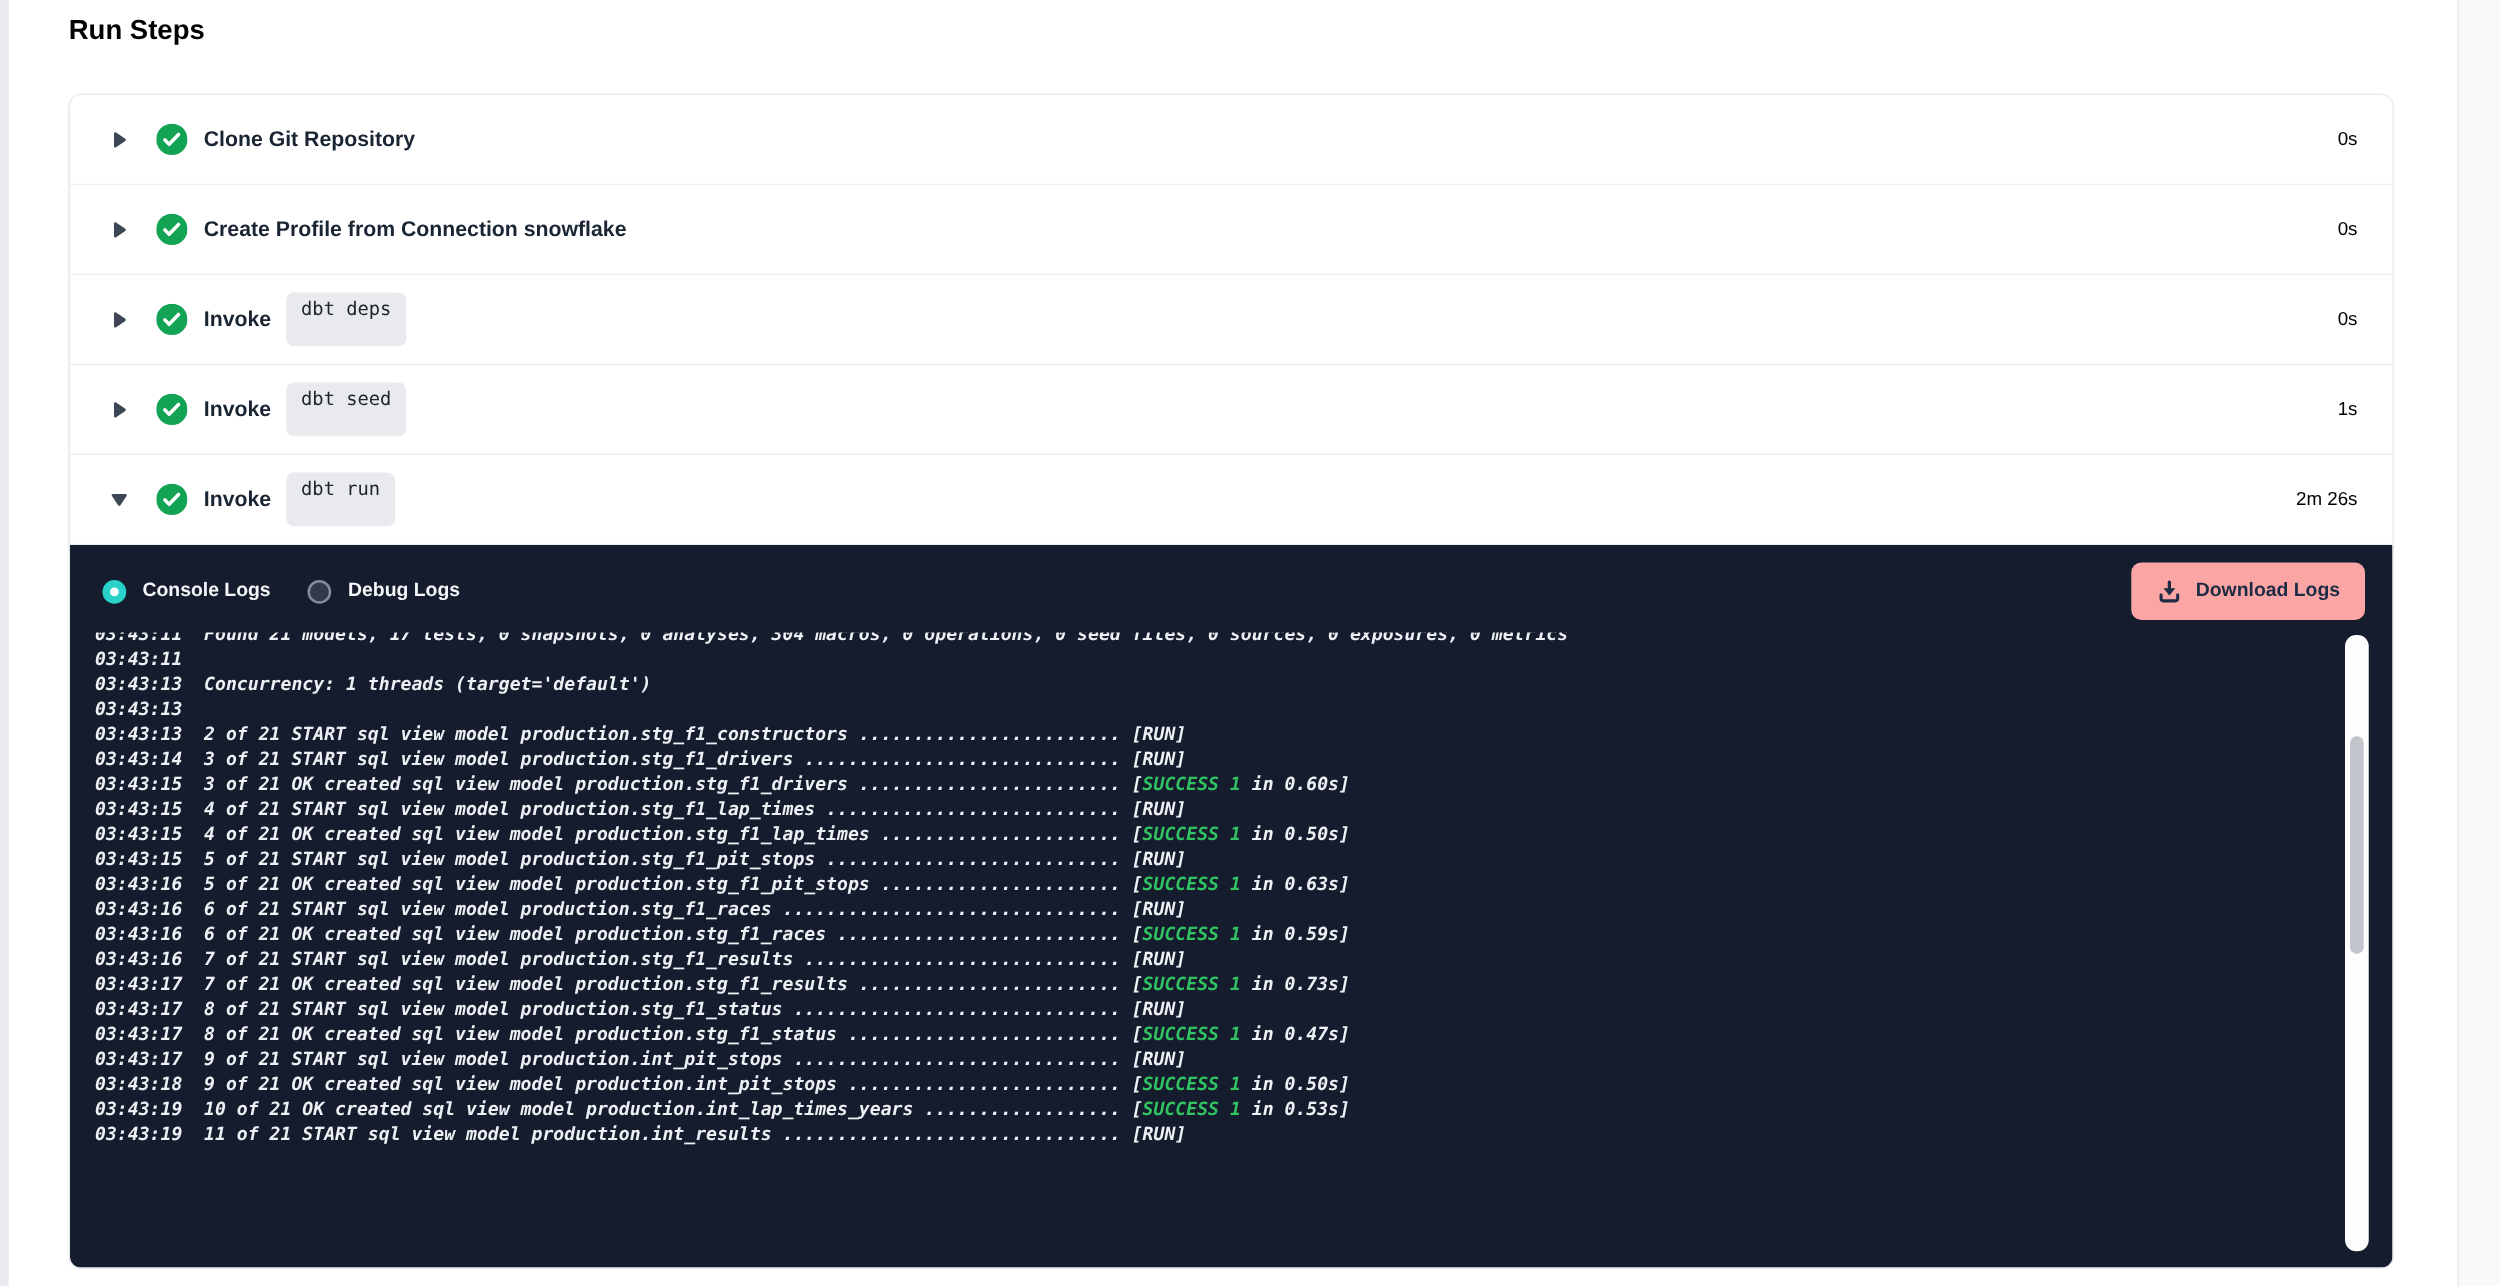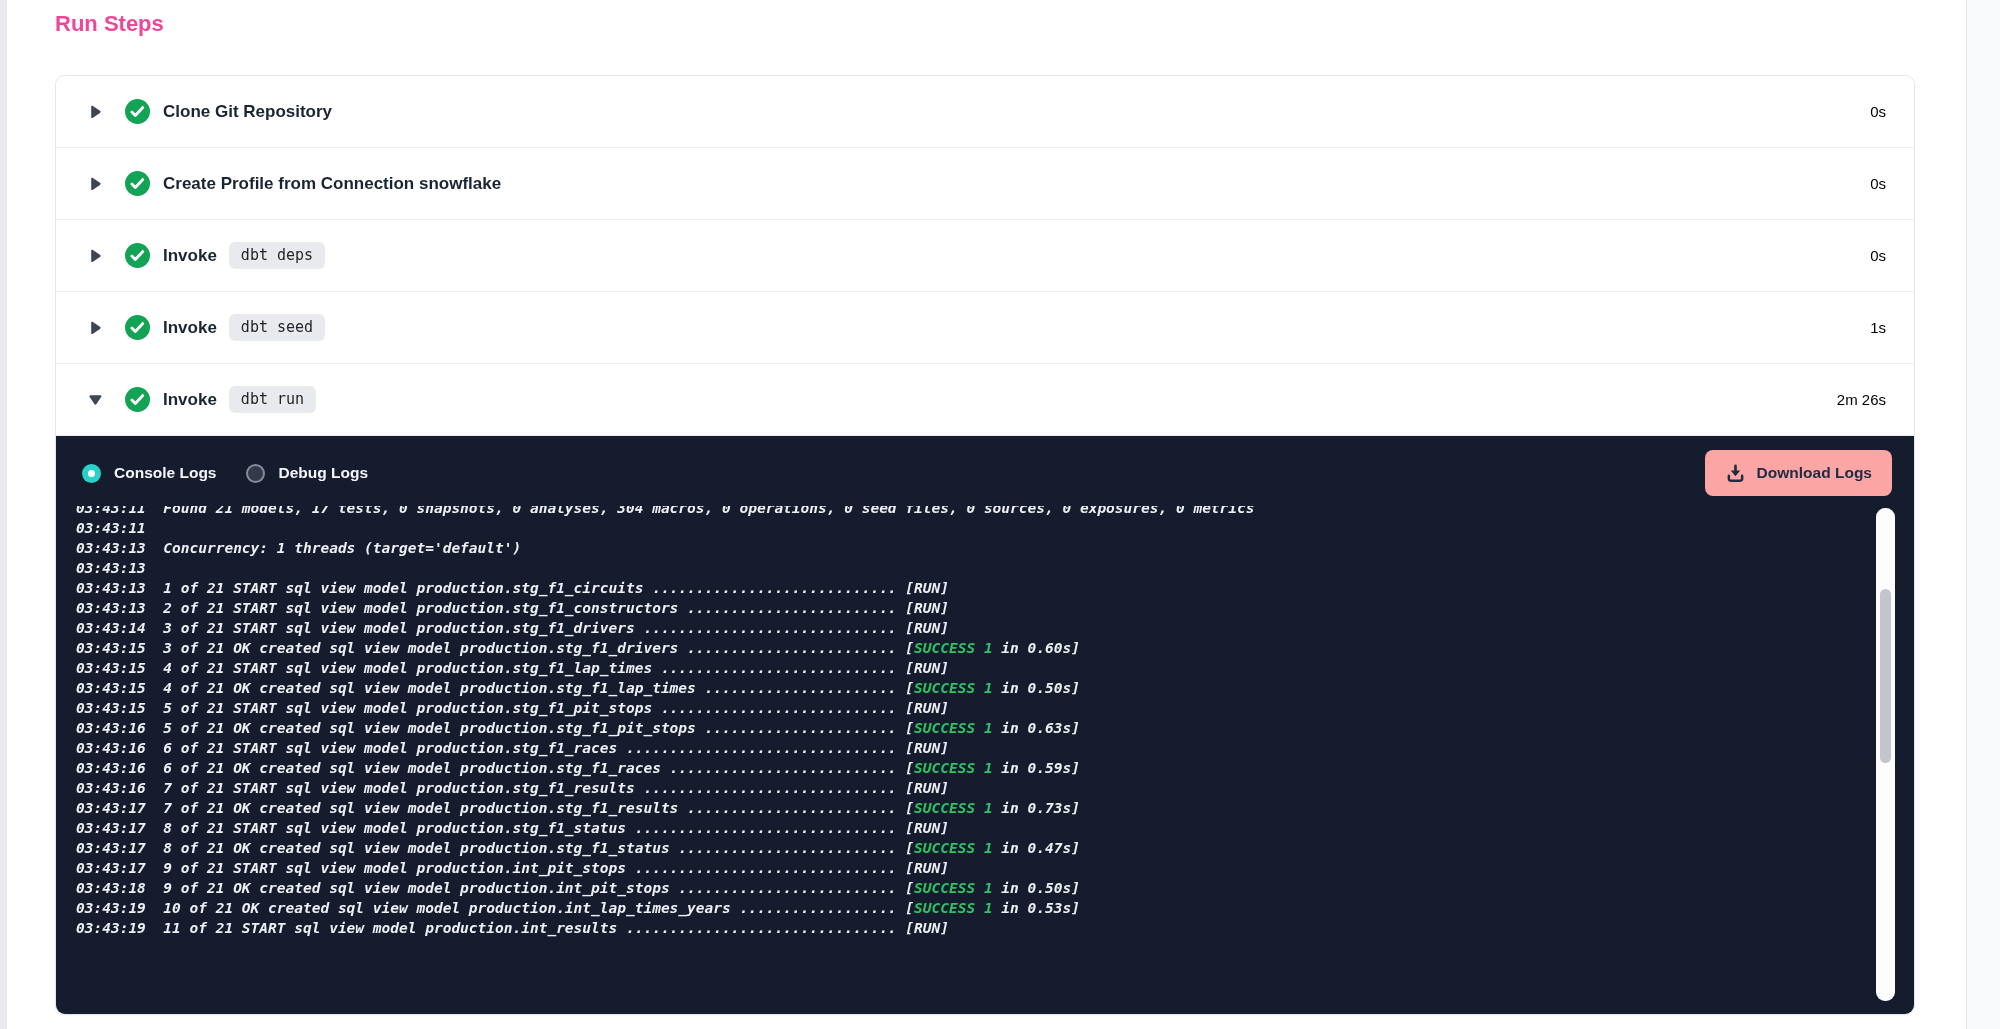--- a/index.html
+++ b/index.html
@@ -13,21 +13,21 @@
   .edge-left {
     position: absolute; left: 0; top: 0; width: 7px; height: 1029px;
     background: #e9ebee;
   }
   .edge-right {
     position: absolute; left: 1966px; top: 0; width: 34px; height: 1029px;
     background: #f8f9fb; border-left: 1px solid #e5e7ea;
   }
   .page-title {
     position: absolute; left: 55px; top: 11px;
-    font-size: 22px; font-weight: 700; color: #ec4899;
+    font-size: 22px; font-weight: 700; color: #000000;
   }
   .steps-card {
     position: absolute; left: 55px; top: 75px; width: 1860px;
     background: #ffffff;
     border: 1px solid #e3e6ea; border-radius: 10px;
     overflow: hidden;
     box-shadow: 0 1px 2px rgba(20,30,50,0.04);
   }
   .step-row {
     height: 72px; display: flex; align-items: center;
@@ -40,21 +40,21 @@
   .caret svg { display: block; }
   .caret .caret-down { display: none; }
   .step-row.expanded .caret .caret-down { display: block; }
   .check { width: 25px; height: 25px; margin-left: 22px; flex: none; }
   .step-label { margin-left: 13px; font-size: 17px; font-weight: 700; color: #1a2534; }
   .step-chip {
     margin-left: 12px;
     font-family: "DejaVu Sans Mono", monospace;
     font-size: 15px; color: #21262e;
     background: #e8eaee; border-radius: 6px;
-    padding: 4px 12px 5px;
+    padding: 4px 12px 21px;
   }
   .step-duration { margin-left: auto; font-size: 15px; color: #000000; }
   .console-panel {
     position: relative;
     height: 578px;
     background: #151c2d;
   }
   .console-header {
     position: absolute; top: 13px; left: 26px; right: 22px; height: 48px;
     display: flex; align-items: center;
@@ -221,21 +221,20 @@
         <span>Download Logs</span>
       </button>
     </div>
 
     <div class="log-viewport">
       <div class="log-content" id="log-content">
           <div class="log-line">03:43:11  Found 21 models, 17 tests, 0 snapshots, 0 analyses, 304 macros, 0 operations, 0 seed files, 0 sources, 0 exposures, 0 metrics</div>
           <div class="log-line">03:43:11</div>
           <div class="log-line">03:43:13  Concurrency: 1 threads (target='default')</div>
           <div class="log-line">03:43:13</div>
-          <div class="log-line">03:43:13  1 of 21 START sql view model production.stg_f1_circuits ............................ [RUN]</div>
           <div class="log-line">03:43:13  2 of 21 START sql view model production.stg_f1_constructors ........................ [RUN]</div>
           <div class="log-line">03:43:14  3 of 21 START sql view model production.stg_f1_drivers ............................. [RUN]</div>
           <div class="log-line">03:43:15  3 of 21 OK created sql view model production.stg_f1_drivers ........................ [<span class="success">SUCCESS 1</span> in 0.60s]</div>
           <div class="log-line">03:43:15  4 of 21 START sql view model production.stg_f1_lap_times ........................... [RUN]</div>
           <div class="log-line">03:43:15  4 of 21 OK created sql view model production.stg_f1_lap_times ...................... [<span class="success">SUCCESS 1</span> in 0.50s]</div>
           <div class="log-line">03:43:15  5 of 21 START sql view model production.stg_f1_pit_stops ........................... [RUN]</div>
           <div class="log-line">03:43:16  5 of 21 OK created sql view model production.stg_f1_pit_stops ...................... [<span class="success">SUCCESS 1</span> in 0.63s]</div>
           <div class="log-line">03:43:16  6 of 21 START sql view model production.stg_f1_races ............................... [RUN]</div>
           <div class="log-line">03:43:16  6 of 21 OK created sql view model production.stg_f1_races .......................... [<span class="success">SUCCESS 1</span> in 0.59s]</div>
           <div class="log-line">03:43:16  7 of 21 START sql view model production.stg_f1_results ............................. [RUN]</div>

